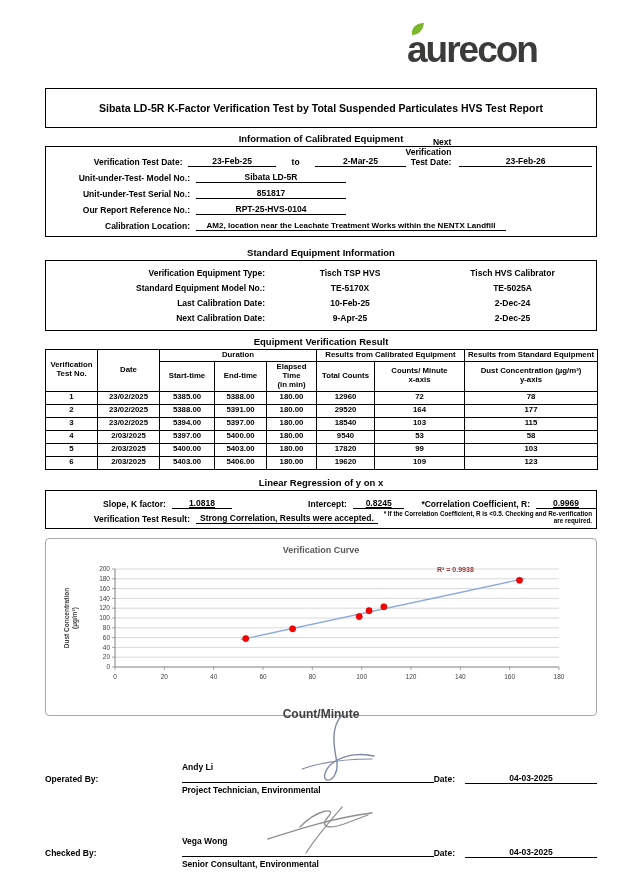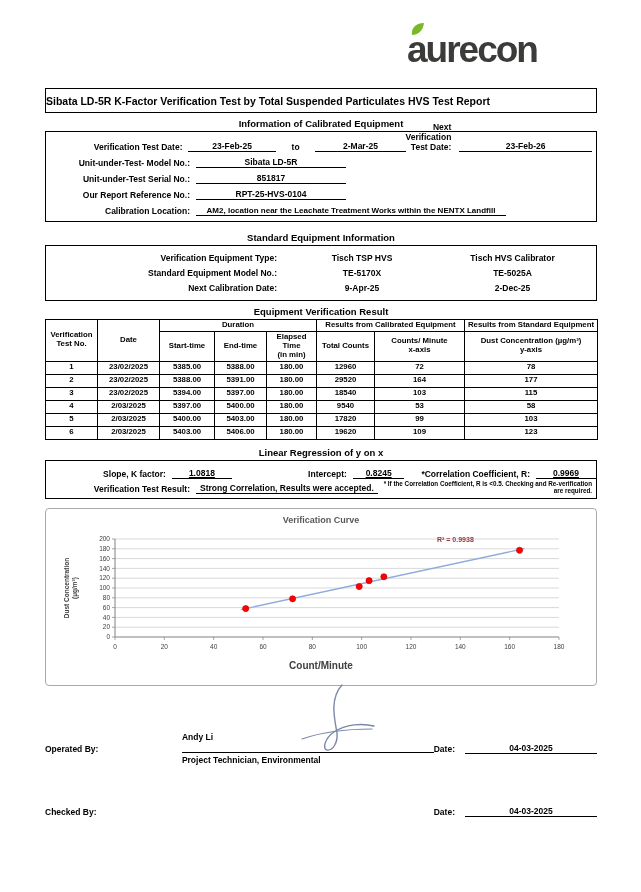--- a/index.html
+++ b/index.html
@@ -7,22 +7,22 @@
   body { width:641px; height:892px; overflow:hidden;
          font-family:"Liberation Sans", sans-serif; color:#000; position:relative; }
   .content { margin-left:45px; width:552px; }
 
   
   .logo { position:absolute; top:24px; right:29px; width:205px; height:52px; }
   .logo-text { font-size:37px; font-weight:bold; color:#3b3b3a; letter-spacing:-2px; line-height:52px; }
   .leaf { position:absolute; left:3px; top:-2px; width:16px; height:14px; }
 
   
-  .title-box { margin-top:88px; border:1.5px solid #000; height:25px;
-               display:flex; align-items:center; 
+  .title-box { margin-top:88px; border:1.5px solid #000; height:40px;
+               display:flex; align-items:center; justify-content:center;
                font-size:10.5px; font-weight:bold; }
 
   .sec-head { text-align:center; font-weight:bold; font-size:9.5px; }
   .h1 { margin:5px 0 2px; }
   .h2 { margin:10px 0 2px; }
   .h3 { margin:5px 0 2px; }
   .h4 { margin:7px 0 2px; }
 
   
   .box { border:1.2px solid #000; }
@@ -33,21 +33,21 @@
   .uval { font-weight:bold; text-align:center; border-bottom:1.8px solid #000; }
   .v-from { width:92px; }
   .v-word { width:42px; text-align:center; font-weight:bold; }
   .v-to { width:95px; }
   .v-nextlab { flex:1; font-weight:600; text-align:right; padding-right:8px; }
   .v-next { width:140px; margin-right:4px; }
   .v-norm { width:150px; }
   .v-wide { width:310px; font-size:8px; }
 
   
-  .std-box { padding:4px 12px 5px; }
+  .std-box { padding:4px 0 5px; }
   .std-row { display:flex; align-items:center; height:15px; font-size:8.5px; }
   .std-row .lab { width:225px; }
   .std-c1 { width:158px; text-align:center; font-weight:bold; }
   .std-c2 { flex:1; text-align:center; font-weight:bold; }
 
   
   table.vt { width:552px; border-collapse:collapse; table-layout:fixed; }
   .vt th, .vt td { border:1.2px solid #000; font-size:7.8px; text-align:center;
                    padding:1px 1px; line-height:1.15; }
   .vt th { font-weight:bold; }
@@ -62,21 +62,21 @@
   .reg-lab3 { width:140px; } .reg-val3 { width:72px; }
   .reg-uval { font-weight:bold; text-align:center; border-bottom:1.2px solid #000; text-decoration:underline; }
   .reg-result { font-weight:bold; border-bottom:1.2px solid #000; padding:0 4px; }
   .reg-note { flex:1; font-size:6.3px; font-weight:600; text-align:right; padding-right:4px; }
 
   
   .chart-box { margin-top:9px; border:1.2px solid #a9a9a9; border-radius:4px;
                height:178px; padding-top:6px; }
   .chart-title { text-align:center; font-size:9px; font-weight:600; color:#595959; height:16px; }
   .chart-svg-wrap { display:flex; justify-content:center; }
-  .chart-xlabel { text-align:center; font-size:10px; font-weight:600; color:#404040; margin-top:4px; }
+  .chart-xlabel { text-align:center; font-size:12px; font-weight:600; color:#404040; margin-top:21px; }
 
   
   .sign-row { display:flex; margin-top:46px; font-size:8.5px; align-items:flex-end; }
   .sign-row.second { margin-top:41px; }
   .sign-label { width:90px; font-weight:600; padding-bottom:11px; }
   .sign-mid { width:255px; position:relative; margin-left:48px; }
   .sign-name { font-weight:bold; border-bottom:1.6px solid #000; padding-bottom:10px; }
   .sign-role { font-weight:bold; padding-top:2px; }
   .sig-svg { position:absolute; pointer-events:none; }
   .sig-1 { left:92px; bottom:12px; }
@@ -136,20 +136,25 @@
   <div class="box std-box" id="std-box">
       <div class="std-row">
         <span class="lab">Verification Equipment Type:</span>
         <span class="std-c1">Tisch TSP HVS</span>
         <span class="std-c2">Tisch HVS Calibrator</span>
       </div>
       <div class="std-row">
         <span class="lab">Standard Equipment Model No.:</span>
         <span class="std-c1">TE-5170X</span>
         <span class="std-c2">TE-5025A</span>
+      </div>
+      <div class="std-row">
+        <span class="lab">Last Calibration Date:</span>
+        <span class="std-c1">10-Feb-25</span>
+        <span class="std-c2">2-Dec-24</span>
       </div>
       <div class="std-row">
         <span class="lab">Next Calibration Date:</span>
         <span class="std-c1">9-Apr-25</span>
         <span class="std-c2">2-Dec-25</span>
       </div>
     </div>
 
   <div class="sec-head h3">Equipment Verification Result</div>
   <table class="vt">
@@ -354,19 +359,28 @@
       <div class="sign-role">Project Technician, Environmental</div>
     </div>
     <div class="sign-date">
       <span class="date-label">Date:</span>
       <span class="date-value">04-03-2025</span>
     </div>
   </div>
 
   <div class="sign-row second">
     <div class="sign-label">Checked By:</div>
+    <div class="sign-mid">
+      <svg class="sig-svg sig-2" width="120" height="52" viewBox="0 0 120 52">
+        <path d="M6,36 C34,27 70,15 110,10" fill="none" stroke="#8f8f8f" stroke-width="1.4" stroke-linecap="round"></path>
+        <path d="M38,24 C54,7 76,3 66,14 C58,23 64,27 82,21 C93,17 100,14 106,12" fill="none" stroke="#8f8f8f" stroke-width="1.3" stroke-linecap="round"></path>
+        <path d="M80,4 C68,18 54,34 44,50" fill="none" stroke="#8f8f8f" stroke-width="1.2" stroke-linecap="round"></path>
+      </svg>
+      <div class="sign-name">Vega Wong</div>
+      <div class="sign-role">Senior Consultant, Environmental</div>
+    </div>
     <div class="sign-date">
       <span class="date-label">Date:</span>
       <span class="date-value">04-03-2025</span>
     </div>
   </div>
 
 </div>
 
 </body></html>

